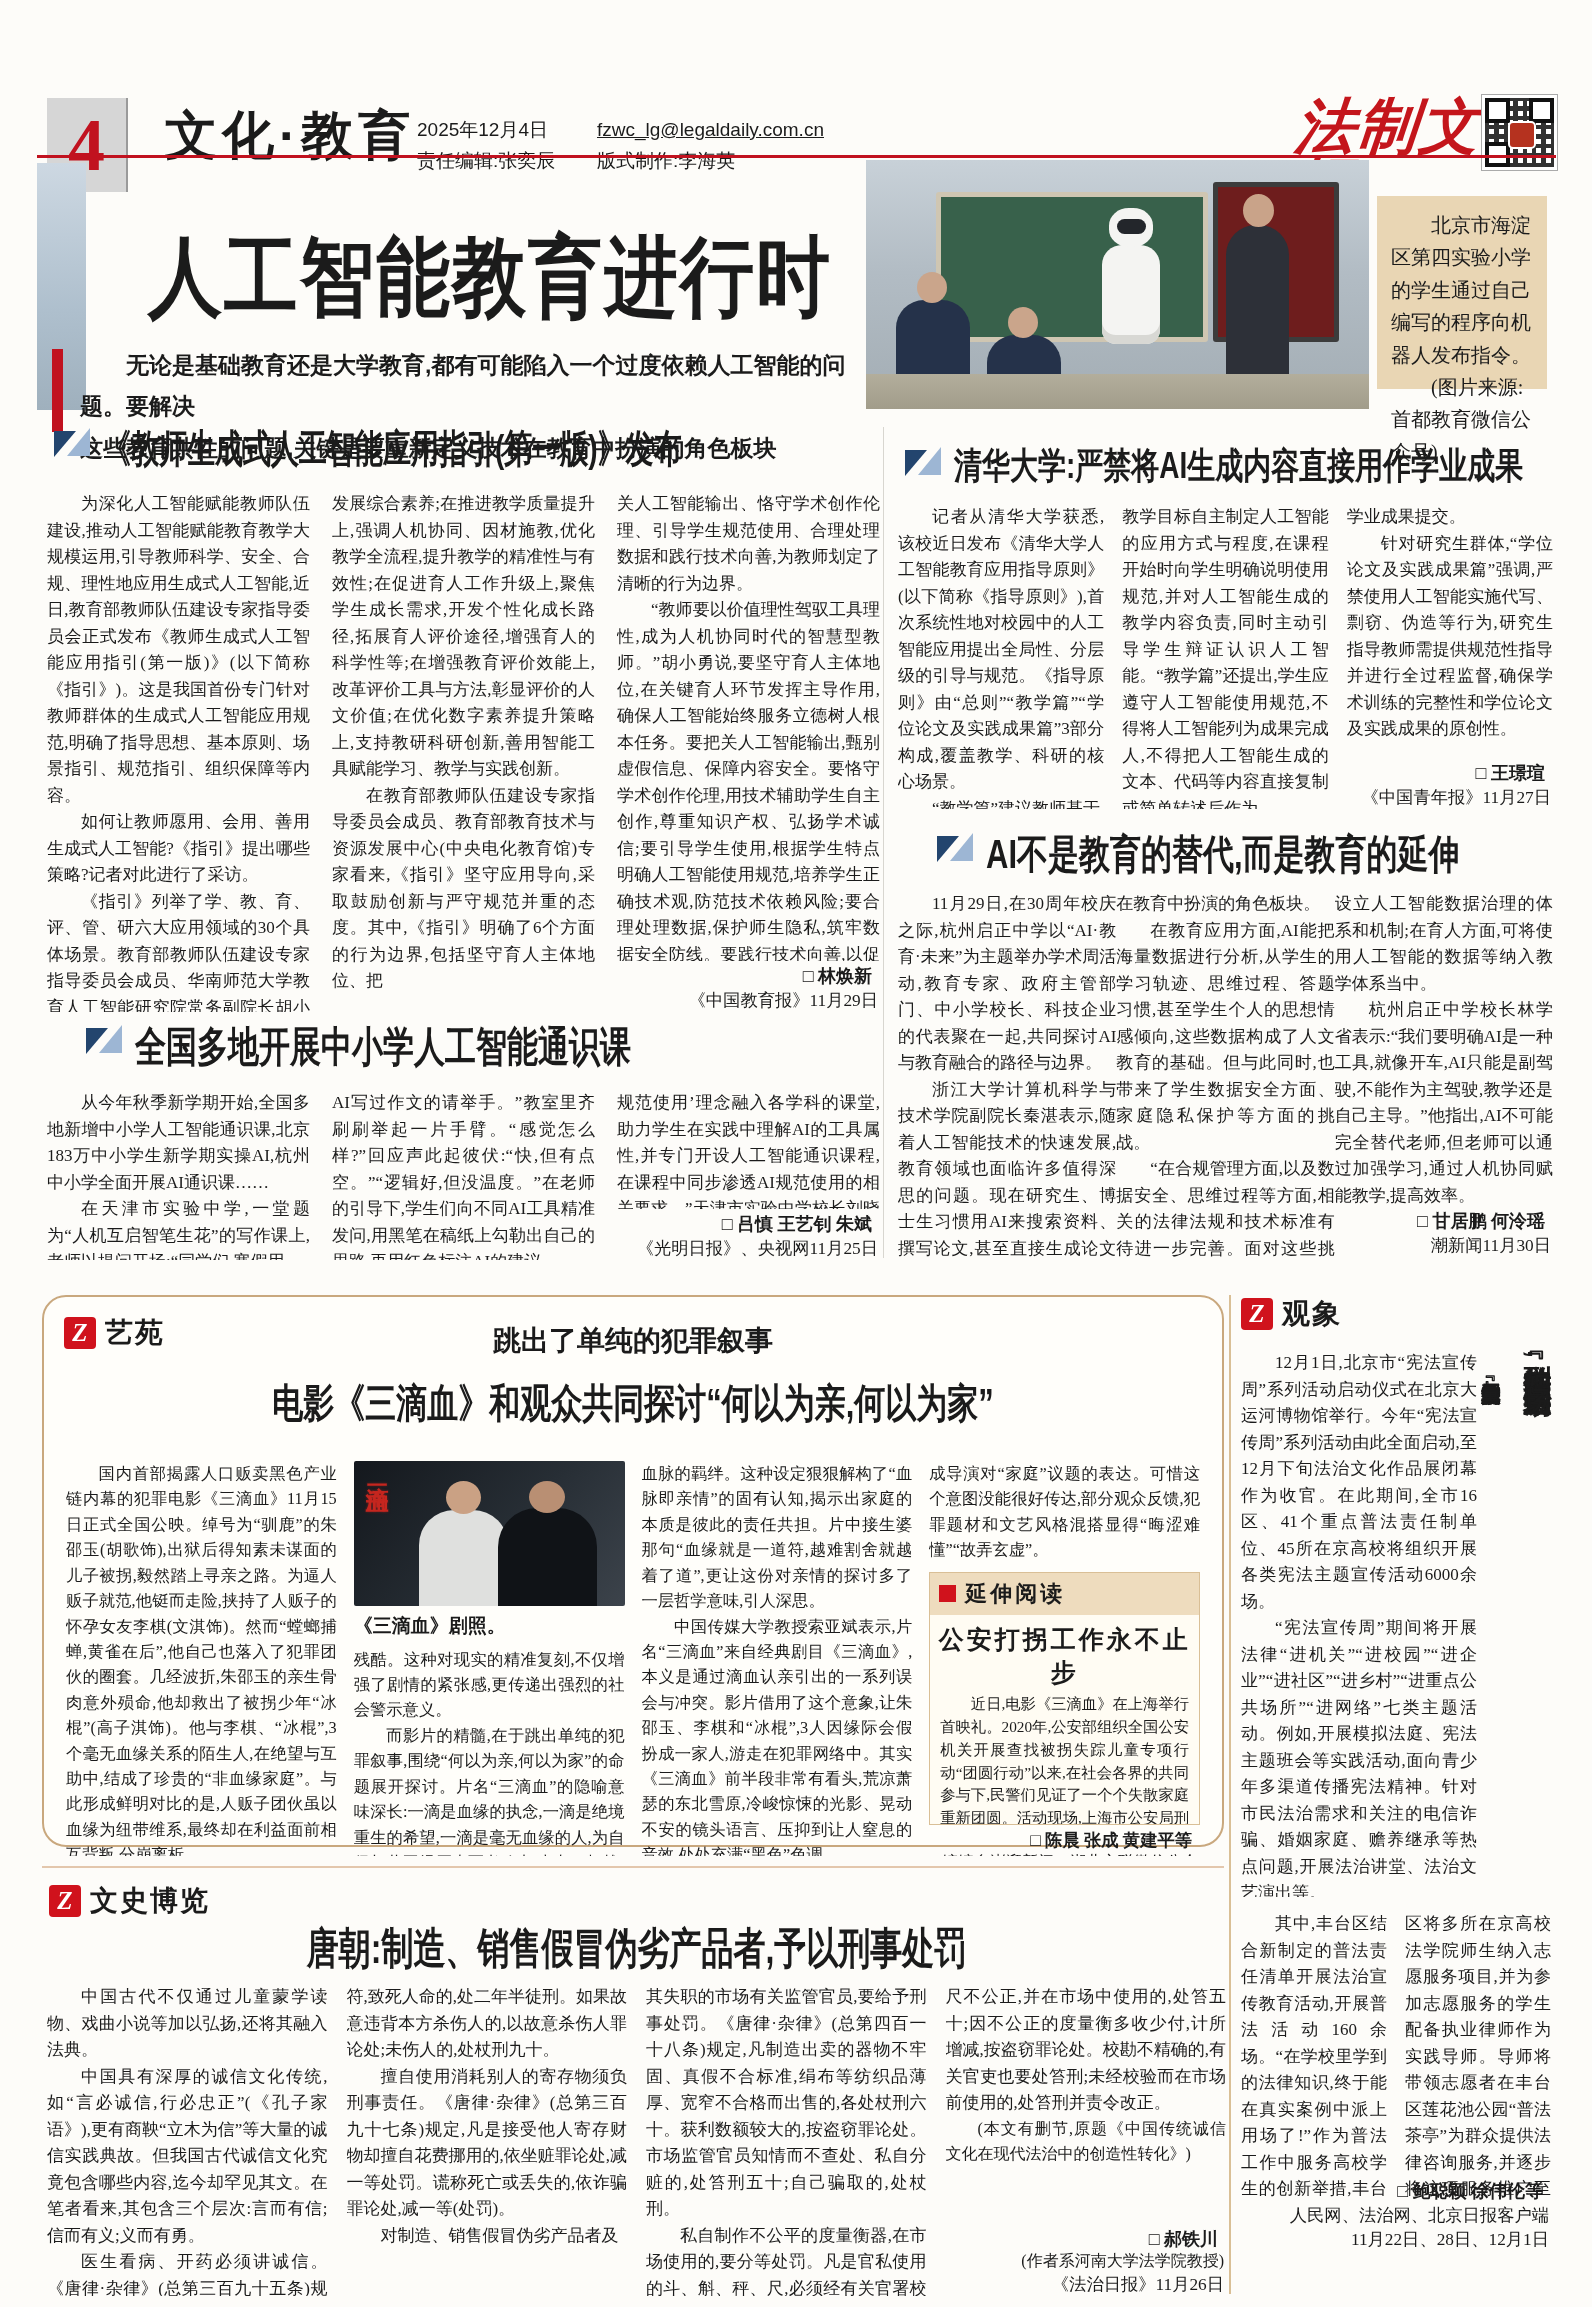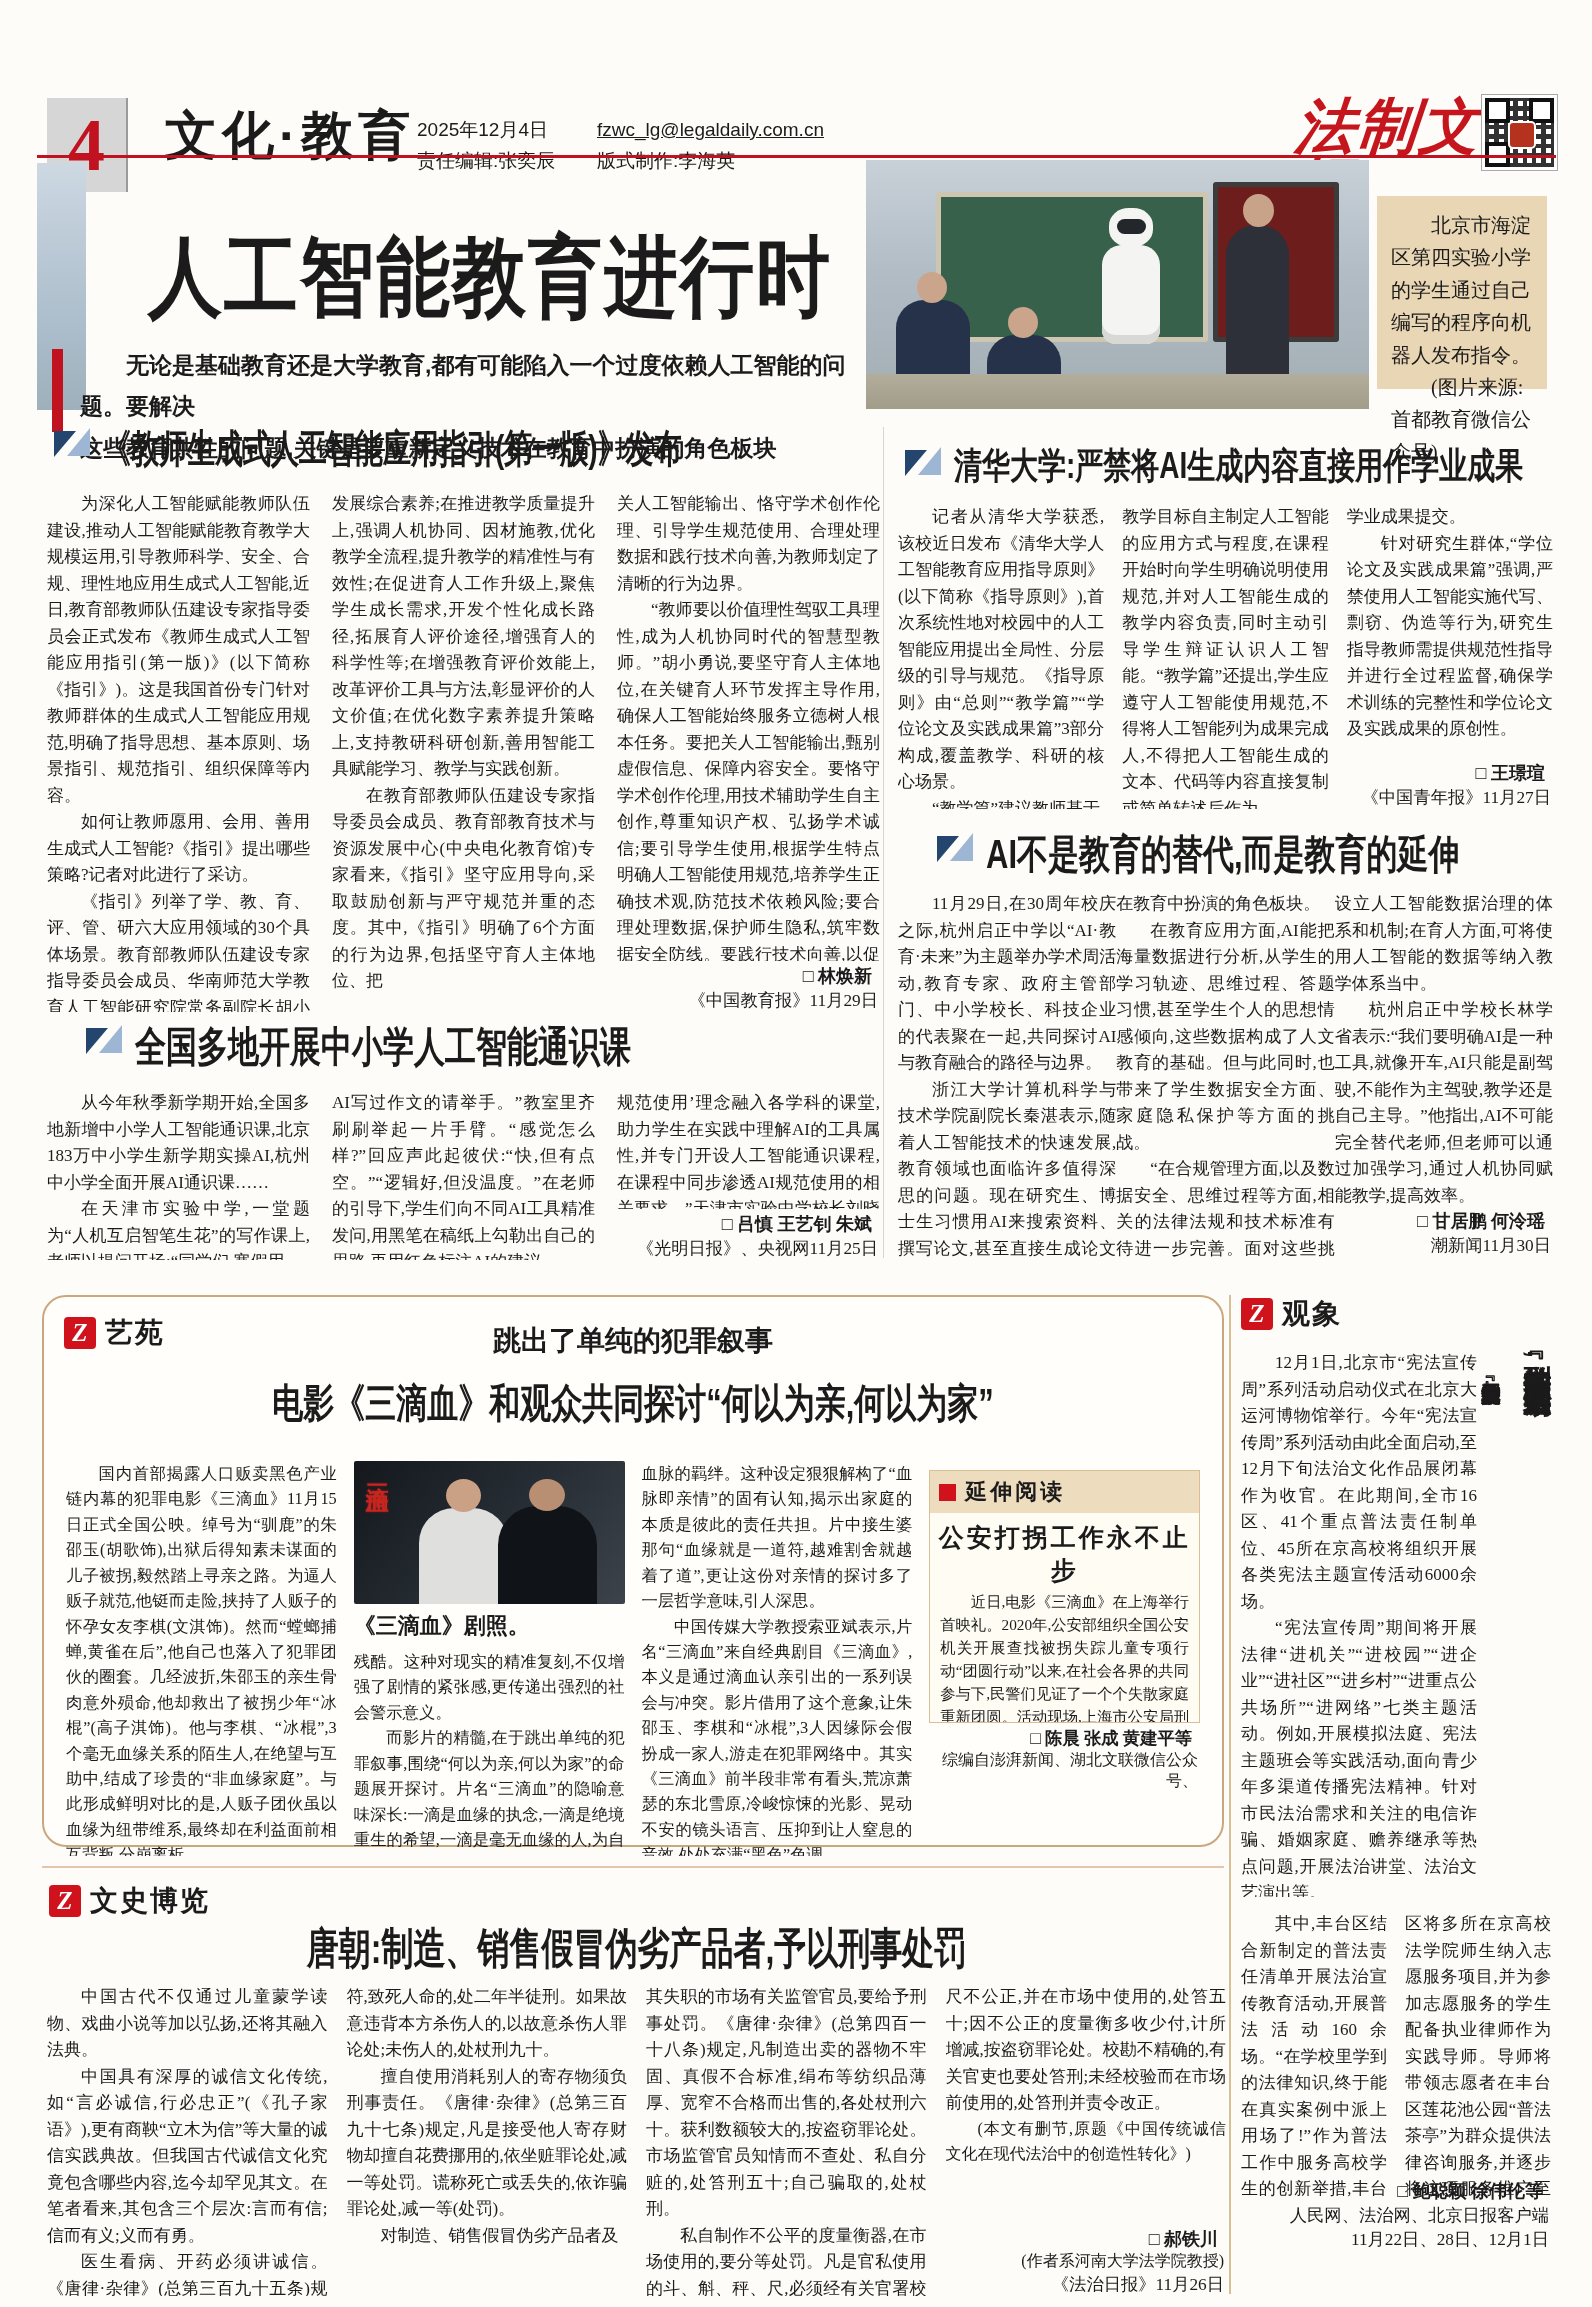--- a/index.html
+++ b/index.html
@@ -98,21 +98,21 @@
      color:#c5261f;font-weight:900;font-size:23px;letter-spacing:3px;text-shadow:0 0 3px rgba(197,38,31,.45);}
   .mfig1{position:absolute;left:24%;bottom:-12%;width:89px;height:113px;background:#dfe0de;
      border-radius:35px 35px 0 0;}
   .mfig1:before{content:"";position:absolute;left:27px;top:-29px;width:35px;height:33px;
      background:#caa184;border-radius:50%;}
   .mfig2{position:absolute;right:10%;bottom:-14%;width:99px;height:118px;background:#101317;
      border-radius:39px 39px 0 0;}
   .mfig2:before{content:"";position:absolute;left:31px;top:-27px;width:36px;height:32px;
      background:#b98f73;border-radius:50%;}
   .still-caption{font-family:"Liberation Sans","DejaVu Sans",sans-serif;
-     font-size:22px;font-weight:700;margin:7px 0 8px 0;}
+     font-size:19px;font-weight:700;margin:7px 0 8px 0;}
   .ext-box{border:1.5px solid #d9bf96;background:#fffcf3;margin-top:9px;}
   .ext-strip{background:#eedcbe;display:flex;align-items:center;padding:6px 9px;}
   .ext-sq{width:17px;height:17px;background:#d0121c;flex:0 0 auto;}
   .ext-label{font-size:22px;font-weight:900;margin-left:9px;letter-spacing:3px;}
   .ext-title{text-align:center;font-size:25px;font-weight:900;letter-spacing:3px;margin:8px 0 4px 0;}
   .ext-body{font-size:15.3px;line-height:1.5;text-align:justify;padding:0 10px 7px 10px;
      max-height:124px;overflow:hidden;}
   .ext-body p{margin:0;text-indent:2em;}
 
   
@@ -334,20 +334,23 @@
         </div>
       </div>
       <div class="col">
         <div class="coltext" style="font-size:16.3px;">
           <p class="cont">血脉的羁绊。这种设定狠狠解构了“血脉即亲情”的固有认知,揭示出家庭的本质是彼此的责任共担。片中接生婆那句“血缘就是一道符,越难割舍就越着了道”,更让这份对亲情的探讨多了一层哲学意味,引人深思。</p>
           <p>中国传媒大学教授索亚斌表示,片名“三滴血”来自经典剧目《三滴血》,本义是通过滴血认亲引出的一系列误会与冲突。影片借用了这个意象,让朱邵玉、李棋和“冰棍”,3人因缘际会假扮成一家人,游走在犯罪网络中。其实《三滴血》前半段非常有看头,荒凉萧瑟的东北雪原,冷峻惊悚的光影、晃动不安的镜头语言、压抑到让人窒息的音效,处处充满“黑色”色调。</p>
 
         </div>
       </div>
       <div class="col">
+        <div style="font-size:16.3px;line-height:1.56;text-align:justify;">
+          <p class="cont" style="margin:0;">成导演对“家庭”议题的表达。可惜这个意图没能很好传达,部分观众反馈,犯罪题材和文艺风格混搭显得“晦涩难懂”“故弄玄虚”。</p>
+        </div>
         <div class="ext-box">
           <div class="ext-strip">
             <div class="ext-sq"></div>
             <div class="ext-label sans">延伸阅读</div>
           </div>
           <div class="ext-title sans">公安打拐工作永不止步</div>
           <div class="ext-body">
             <p>近日,电影《三滴血》在上海举行首映礼。2020年,公安部组织全国公安机关开展查找被拐失踪儿童专项行动“团圆行动”以来,在社会各界的共同参与下,民警们见证了一个个失散家庭重新团圆。活动现场,上海市公安局刑侦总队一支队政委惠士俊和打拐民警林佳颖分享了他们的感受,表示虽然拐卖案件已经越来越少,但是公安打拐工作永远不会停止脚步。</p>
           </div>
         </div>

